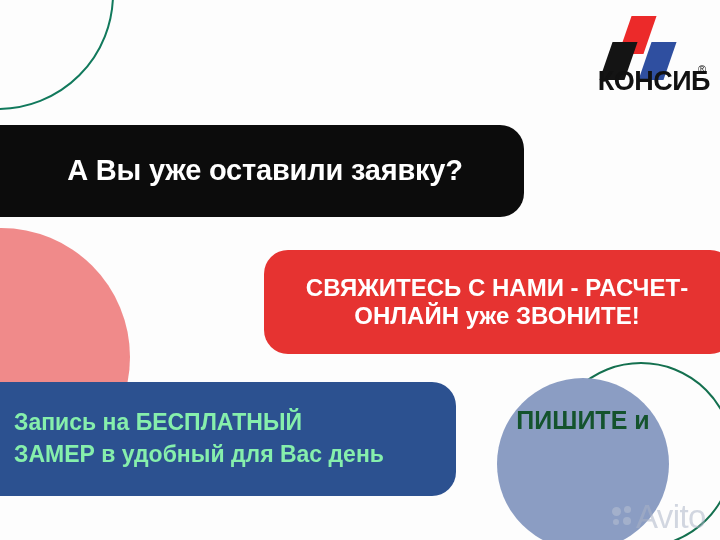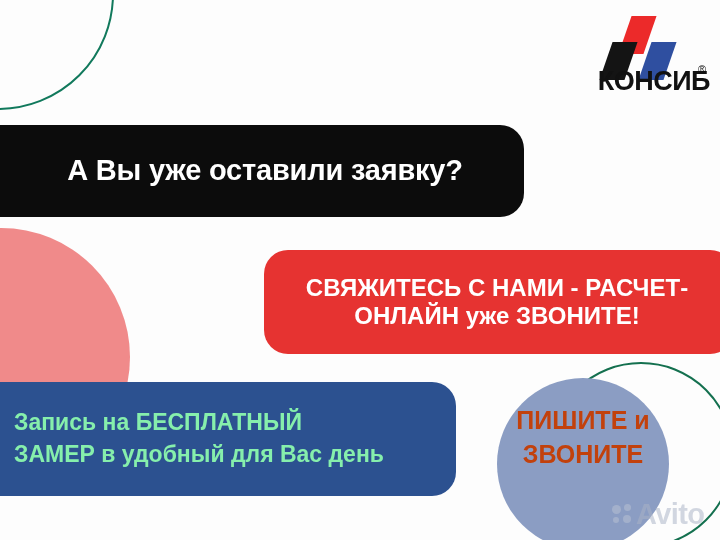--- a/index.html
+++ b/index.html
@@ -162,21 +162,21 @@
     white-space: nowrap;
   }
 
   
   .circle-caption {
     position: absolute;
     left: 492px;
     top: 404px;
     width: 182px;
     text-align: center;
-    color: #c2410c;
+    color: #14532d;
     font-size: 25px;
     font-weight: bold;
     line-height: 1.34;
   }
   .circle-caption .line { white-space: nowrap; }
 
   
   .avito {
     position: absolute;
     left: 612px;
@@ -196,22 +196,22 @@
     position: absolute;
     display: block;
     border-radius: 50%;
     background: #b9c2d4;
   }
   .avito-dots i:nth-child(1) { width: 9px;  height: 9px;  left: 0px;  top: 1px; }
   .avito-dots i:nth-child(2) { width: 7px;  height: 7px;  left: 12px; top: 0px; }
   .avito-dots i:nth-child(3) { width: 6px;  height: 6px;  left: 1px;  top: 13px; }
   .avito-dots i:nth-child(4) { width: 8px;  height: 8px;  left: 11px; top: 11px; }
   .avito-word {
-    font-size: 29px;
-    font-weight: bold;
+    font-size: 33px;
+    font-weight: normal;
     color: #aab3c6;
     letter-spacing: -0.6px;
     line-height: 1;
   }
 </style>
 </head>
 <body>
 
 <div id="poster">
 
@@ -239,21 +239,20 @@
     <div class="line second">ОНЛАЙН уже ЗВОНИТЕ!</div>
   </div>
 
   <div class="banner banner-blue">
     <div class="line">Запись на БЕСПЛАТНЫЙ</div>
     <div class="line">ЗАМЕР в удобный для Вас день</div>
   </div>
 
   <div class="circle-caption">
     <div class="line">ПИШИТЕ и</div>
-    <div class="line">ЗВОНИТЕ</div>
   </div>
 
   <div class="avito">
     <span class="avito-dots">
       <i></i>
         <i></i>
         <i></i>
         <i></i>
     </span>
     <span class="avito-word">Avito</span>

